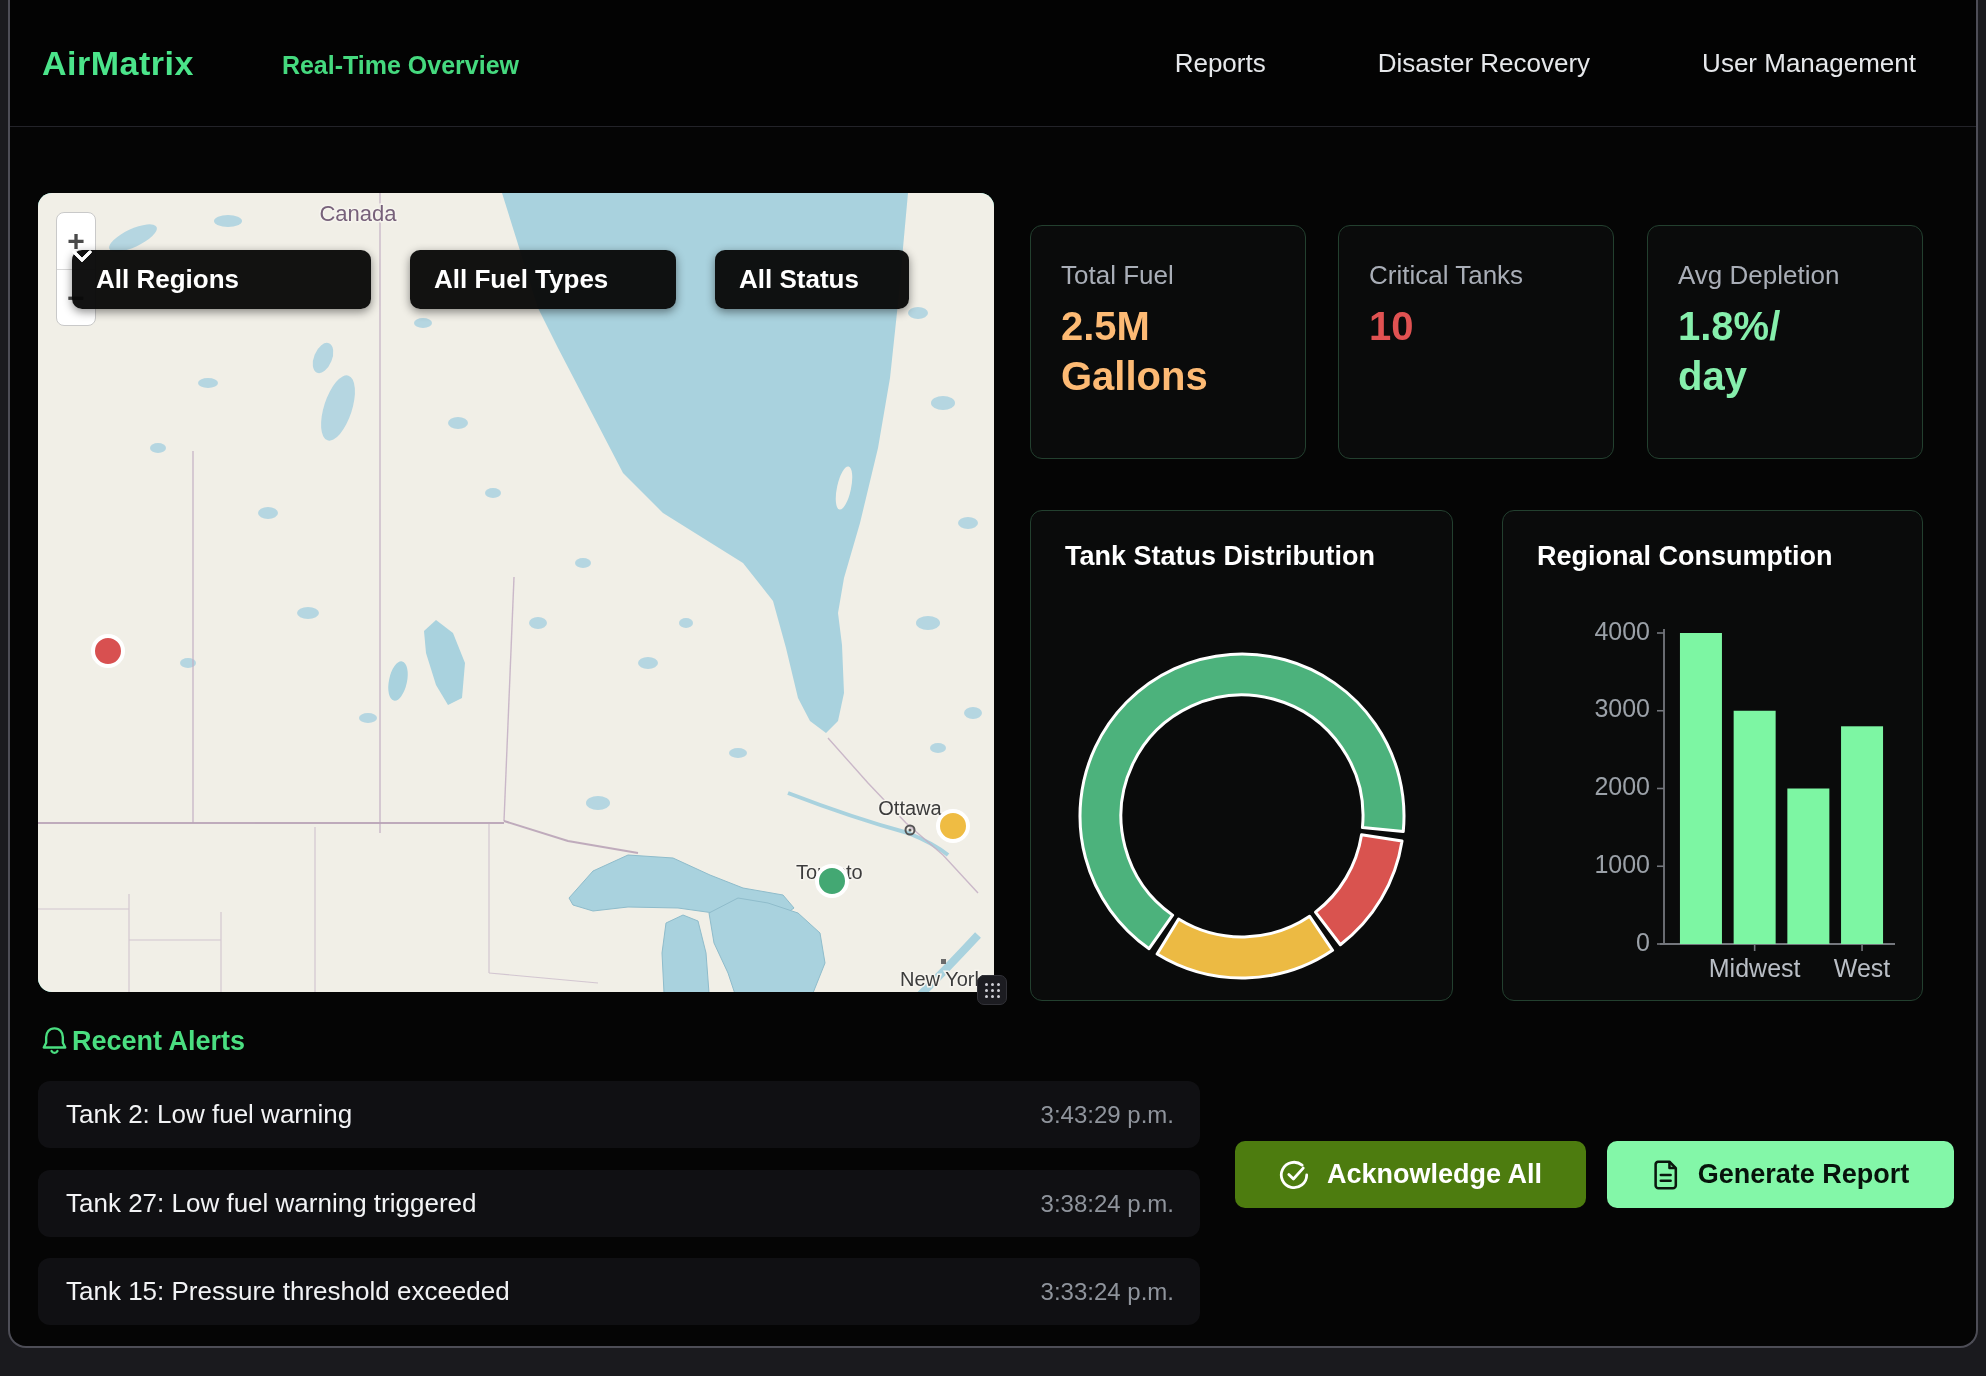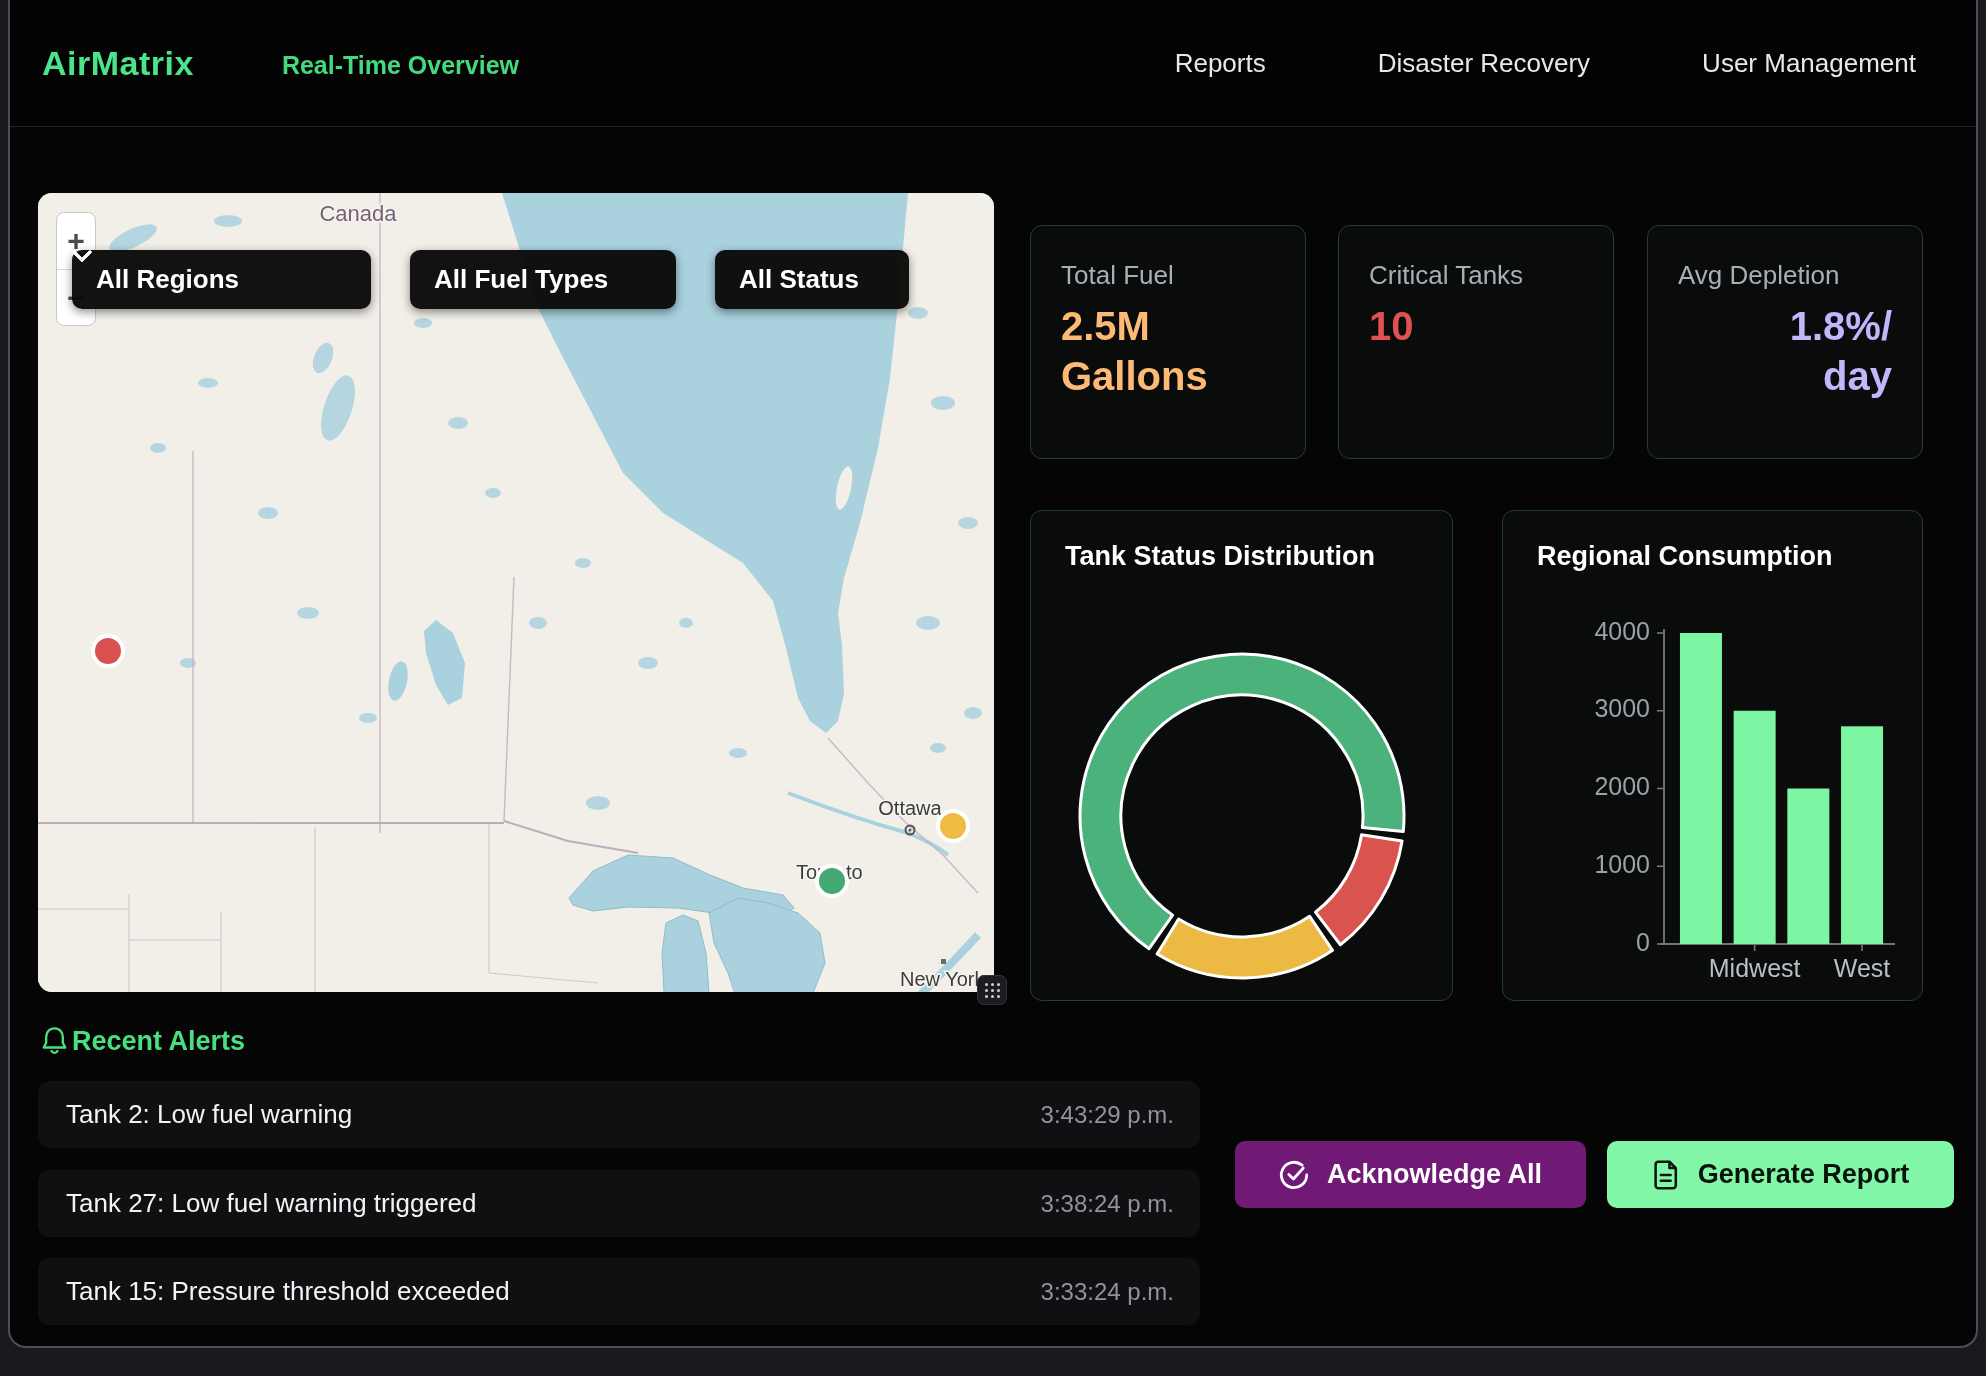--- a/index.html
+++ b/index.html
@@ -56,21 +56,21 @@
   .alert-row{ position:absolute; left:28px; width:1162px; height:67px; background:#101013;
     border-radius:12px; display:flex; align-items:center; justify-content:space-between;
     padding:0 26px 0 28px; }
   .alert-msg{ font-size:26px; color:#f2f3f5; font-weight:500; }
   .alert-time{ font-size:24px; color:#8f949c; }
 
   
   .btn{ position:absolute; top:1141px; height:67px; border-radius:10px; display:flex;
     align-items:center; justify-content:center; gap:18px; font-size:27px; font-weight:bold;
     cursor:pointer; border:none; }
-  .btn-ack{ left:1225px; width:351px; background:#701a75; color:#fff; }
+  .btn-ack{ left:1225px; width:351px; background:#4d7c0f; color:#fff; }
   .btn-gen{ left:1597px; width:347px; background:#83f7a8; color:#07130b; }
 </style>
 </head>
 <body>
 
 <div class="panel">
 
   <div class="header">
     <div class="logo">AirMatrix</div>
     <div class="title-block">
@@ -220,21 +220,21 @@
       </div>
   </div>
   <div class="card stat-card" style="left:1328px">
     <div class="stat-label">Critical Tanks</div>
     <div class="stat-value" style="color: rgb(224, 82, 82);">
         <div>10</div>
       </div>
   </div>
   <div class="card stat-card" style="left:1637px">
     <div class="stat-label">Avg Depletion</div>
-    <div class="stat-value" style="color: #c4b5fd; text-align: right;">
+    <div class="stat-value" style="color: #86efac;">
         <div>1.8%/</div>
         <div>day</div>
       </div>
   </div>
 
   <div class="card chart-card" style="left:1020px; width:423px;">
     <div class="chart-title">Tank Status Distribution</div>
     <svg id="donut-chart" width="423" height="491" viewBox="0 0 423 491">
         <path d="M118.08061731113058 437.7026311748167 A162 162 0 1 1 372.25756776640094 320.4918313334676 L331.4454672823118 316.57105920586156 A121 121 0 1 0 141.59725120152345 404.11739735896805 Z" fill="#4cb27c" stroke="#ffffff" stroke-width="3" stroke-linejoin="round"></path>
         <path d="M371.0549623620986 330.02816460044977 A162 162 0 0 1 309.3668067634929 433.71663189795504 L284.47150381717677 401.14020036822563 A121 121 0 0 0 330.54722497416003 323.693876028731 Z" fill="#d9534f" stroke="#ffffff" stroke-width="3" stroke-linejoin="round"></path>

